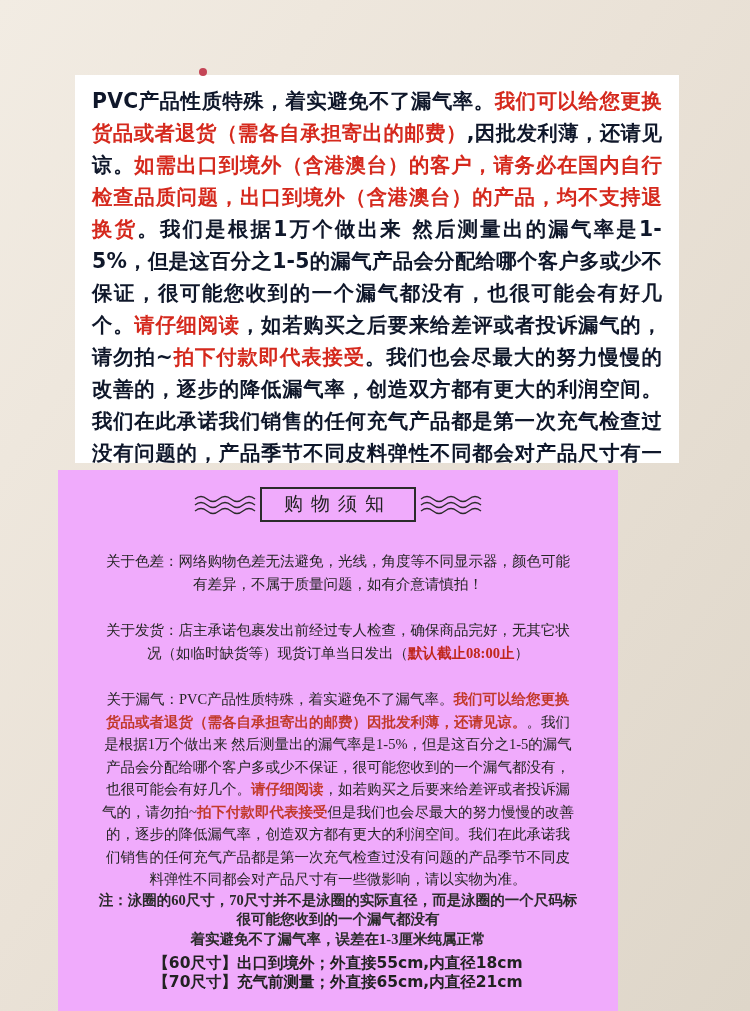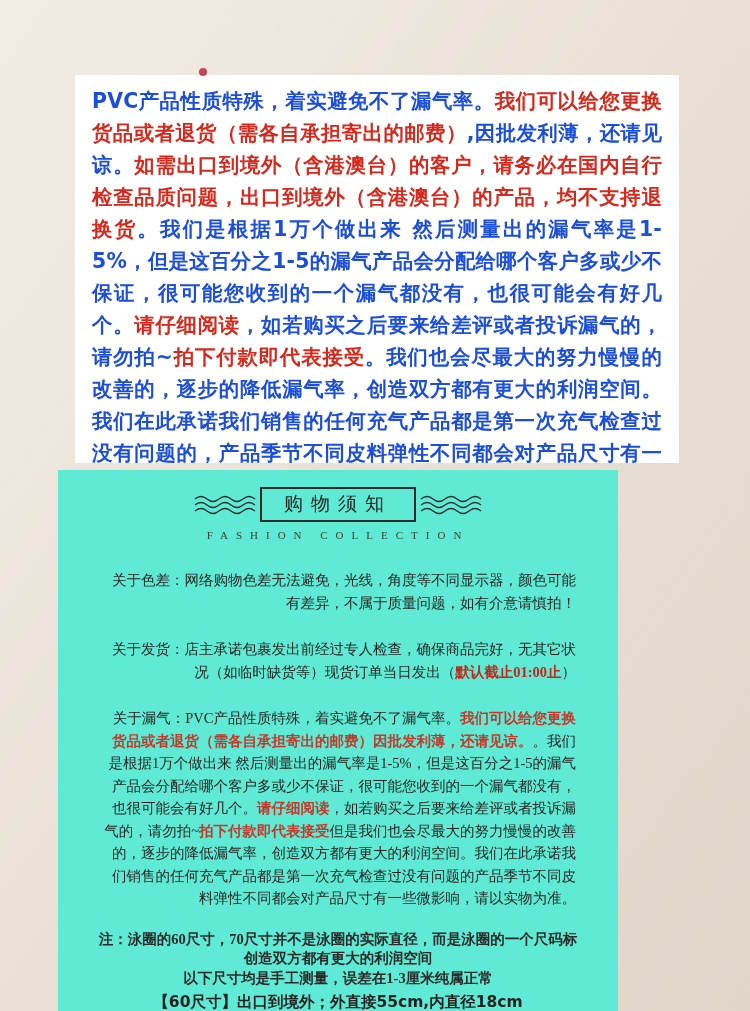--- a/index.html
+++ b/index.html
@@ -18,52 +18,52 @@
   .red-dot{
     position:absolute;left:124px;top:-7px;width:8px;height:8px;border-radius:50%;
     background:#c44556;
   }
   .top-text{
     margin:0;padding:10px 17px;
     font-size:20.4px;line-height:32px;font-weight:bold;
     color:#1c1c1c;text-align:justify;letter-spacing:.2px;
   }
   .top-text .c-red{color:#d5291d;}
-  .top-text .c-black{color:#1d4ed8;}
+  .top-text .c-black{color:#0f172a;}
 
   
   .panel-bottom{
     position:absolute;left:58px;top:470px;width:560px;height:541px;
-    background:#5eead4;color:#242424;
+    background:#f0abfc;color:#242424;
   }
   .notice-header{
     margin-top:17px;display:flex;align-items:center;justify-content:center;gap:4px;
   }
   .title-box{
     border:2px solid #2b2b2b;padding:2px 22px 3px 22px;
     font-size:19px;letter-spacing:8px;font-weight:500;color:#1f1f1f;
     font-family:"DejaVu Sans","Liberation Sans",sans-serif;white-space:nowrap;
   }
   .waves{flex:0 0 auto;}
   .subtitle{
     margin-top:7px;text-align:center;
     font-family:"Liberation Serif","DejaVu Serif",serif;
     font-size:11px;letter-spacing:8px;color:#3c3c3c;white-space:nowrap;
   }
   .para{
-    margin:24px 42px 0 42px;text-align:right;
+    margin:24px 42px 0 42px;text-align:center;
     font-family:"Liberation Serif","DejaVu Serif",serif;
     font-size:14.5px;line-height:22.5px;color:#262626;
   }
   .para.first{margin-top:28px;}
   .para .c-black{color:#262626;}
   .para .c-red{color:#c23a2c;font-weight:bold;}
   .para .c-redbold{color:#c0281c;font-weight:bold;}
   .notes{
-    margin-top:20px;text-align:center;
+    text-align:center;
     font-family:"Liberation Serif","DejaVu Serif",serif;
     font-size:14.5px;line-height:19.5px;font-weight:bold;color:#2a2a2a;
   }
   .sizes{
     margin-top:5px;text-align:center;
     font-size:15.5px;line-height:19px;font-weight:bold;color:#222222;
     font-family:"DejaVu Sans","Liberation Sans",sans-serif;
   }
 </style>
 </head>
@@ -89,32 +89,31 @@
       <div class="title-box">购物须知</div>
       <svg class="waves" width="62" height="20" viewBox="0 0 62 20">
         <g fill="none" stroke="#2a2a2a" stroke-width="1.3">
           <path d="M1,4 q6,-5 12,0 t12,0 t12,0 t12,0 t12,0"></path>
           <path d="M1,10 q6,-5 12,0 t12,0 t12,0 t12,0 t12,0"></path>
           <path d="M1,16 q6,-5 12,0 t12,0 t12,0 t12,0 t12,0"></path>
         </g>
       </svg>
     </div>
 
-    <div class="subtitle">FASHION COLLECTION</div>
 
     <p class="para first"><span class="c-black">关于色差：网络购物色差无法避免，光线，角度等不同显示器，颜色可能有差异，不属于质量问题，如有介意请慎拍！</span></p>
 
-    <p class="para"><span class="c-black">关于发货：店主承诺包裹发出前经过专人检查，确保商品完好，无其它状况（如临时缺货等）现货订单当日发出（</span><span class="c-redbold">默认截止01:00止</span><span class="c-black">）</span></p>
+    <p class="para"><span class="c-black">关于发货：店主承诺包裹发出前经过专人检查，确保商品完好，无其它状况（如临时缺货等）现货订单当日发出（</span><span class="c-redbold">默认截止08:00止</span><span class="c-black">）</span></p>
 
     <p class="para"><span class="c-black">关于漏气：PVC产品性质特殊，着实避免不了漏气率。</span><span class="c-red">我们可以给您更换货品或者退货（需各自承担寄出的邮费）因批发利薄，还请见谅。</span><span class="c-black">。我们是根据1万个做出来 然后测量出的漏气率是1-5%，但是这百分之1-5的漏气产品会分配给哪个客户多或少不保证，很可能您收到的一个漏气都没有，也很可能会有好几个。</span><span class="c-red">请仔细阅读</span><span class="c-black">，如若购买之后要来给差评或者投诉漏气的，请勿拍~</span><span class="c-red">拍下付款即代表接受</span><span class="c-black">但是我们也会尽最大的努力慢慢的改善的，逐步的降低漏气率，创造双方都有更大的利润空间。我们在此承诺我们销售的任何充气产品都是第一次充气检查过没有问题的产品季节不同皮料弹性不同都会对产品尺寸有一些微影响，请以实物为准。</span></p>
 
     <div class="notes">
         <div>注：泳圈的60尺寸，70尺寸并不是泳圈的实际直径，而是泳圈的一个尺码标</div>
-        <div>创造双方都有更大的利润空间</div>
-        <div>以下尺寸均是手工测量，误差在1-3厘米纯属正常</div>
+        <div>很可能您收到的一个漏气都没有</div>
+        <div>着实避免不了漏气率，误差在1-3厘米纯属正常</div>
       </div>
 
     <div class="sizes">
         <div>【60尺寸】出口到境外；外直接55cm,内直径18cm</div>
         <div>【70尺寸】充气前测量；外直接65cm,内直径21cm</div>
       </div>
 
   </div>
 </div>
 

